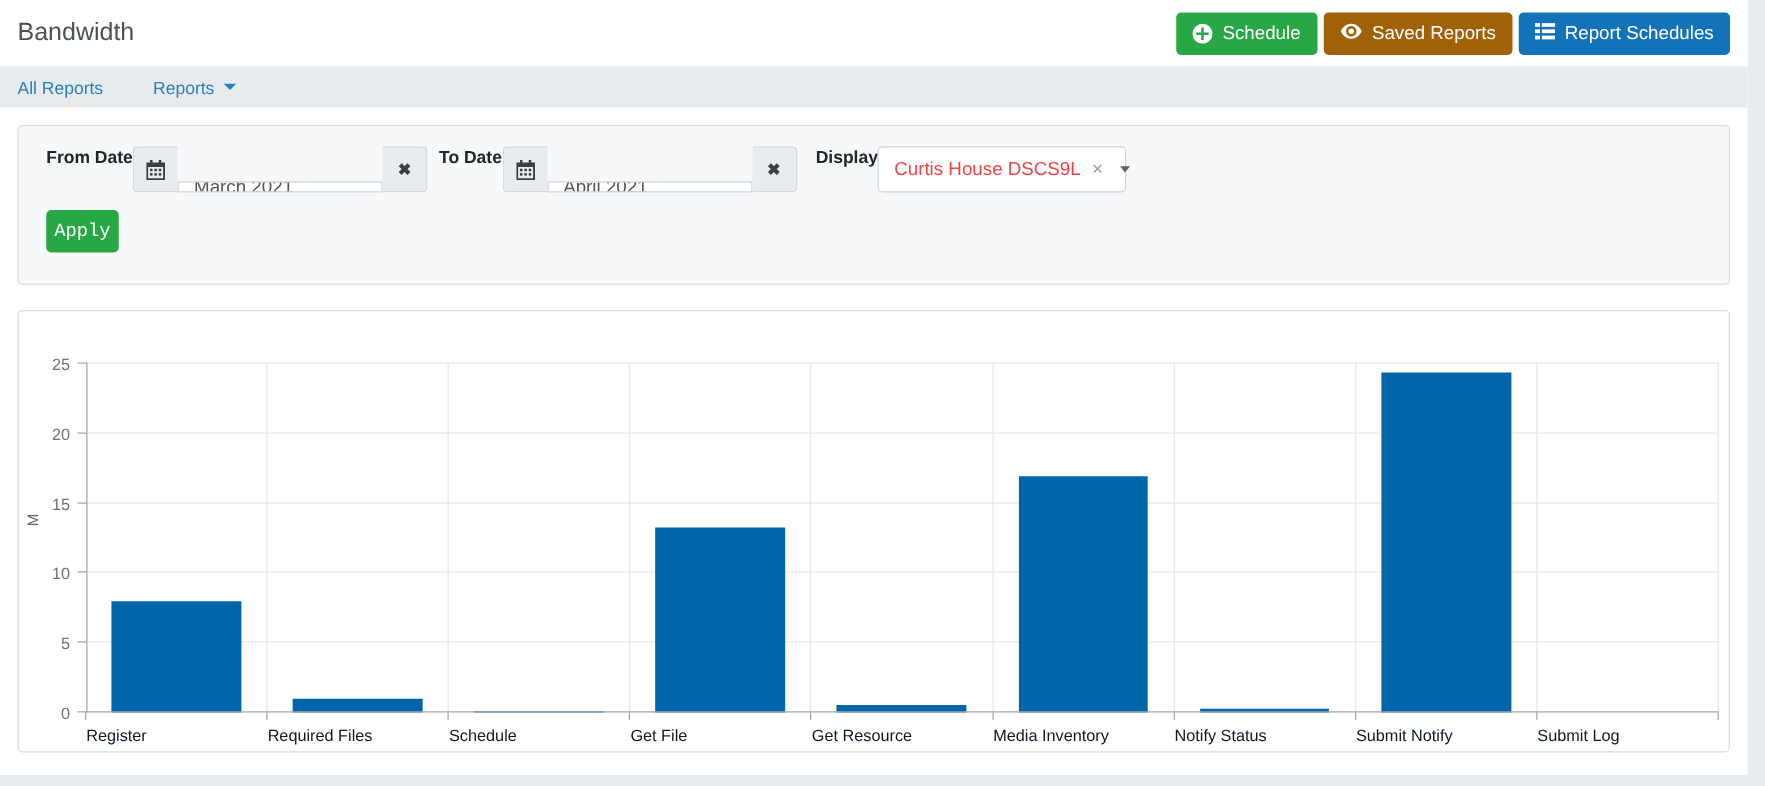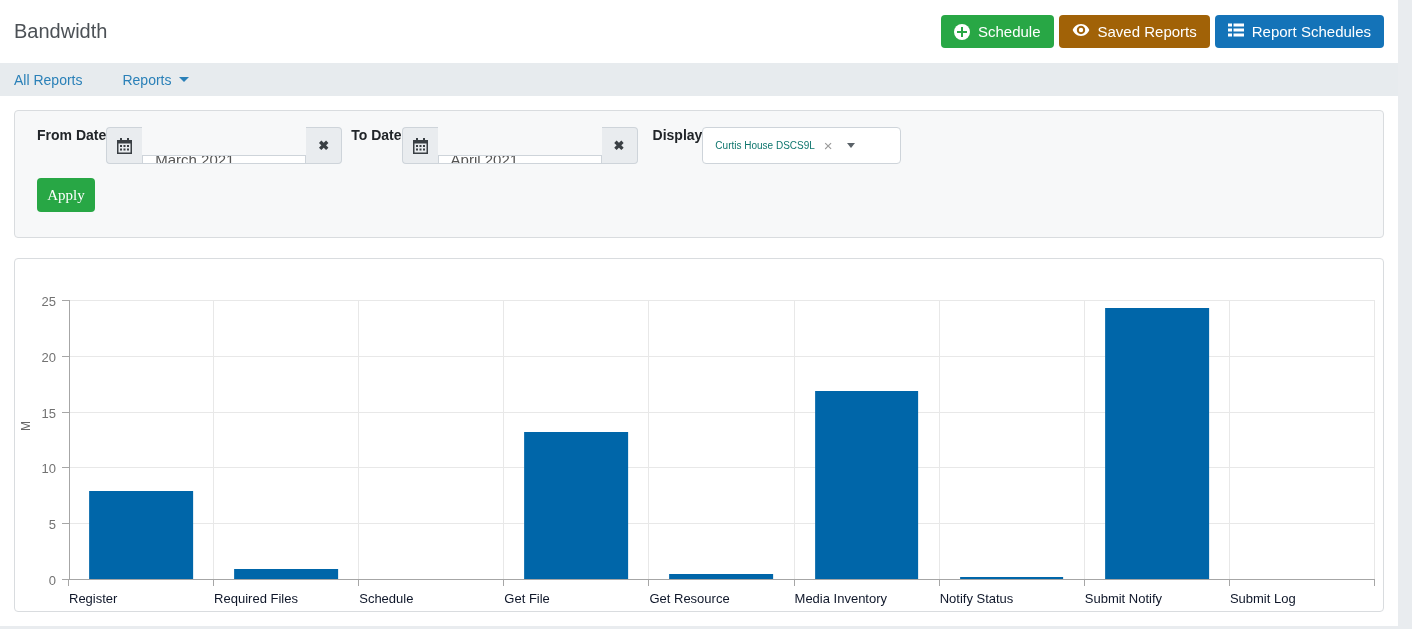--- a/index.html
+++ b/index.html
@@ -1,21 +1,21 @@
 <!DOCTYPE html>
 <html><head>
 <meta charset="utf-8">
 <style>
   * { margin:0; padding:0; box-sizing:border-box; }
   html,body { font-family:"Liberation Sans", sans-serif; }
   body { width:1412px; height:629px; overflow:hidden; background:#e9ecef; }
   .page { width:1398px; min-height:620px; background:#fff; }
 
   
-  .header { height:63px; display:flex; align-items:center; justify-content:space-between; padding:0 14px; background:#fff; }
+  .header { height:53px; display:flex; align-items:center; justify-content:space-between; padding:0 14px; background:#fff; }
   .page-title { font-size:20px; color:#4c5156; font-weight:400; }
   .header-buttons { display:flex; gap:5px; }
   .btn { display:inline-flex; align-items:center; gap:8px; border:none; border-radius:4px; color:#fff; font-size:15px; padding:8px 13px; cursor:pointer; font-family:"Liberation Sans",sans-serif; }
   .btn-green { background:#28a745; }
   .btn-teal  { background:#a16207; }
   .btn-blue  { background:#1473b8; }
   .plus-circle { width:16px; height:16px; background:#fff; border-radius:50%; position:relative; display:inline-block; }
   .plus-circle::before, .plus-circle::after { content:""; position:absolute; background:#28a745; }
   .plus-circle::before { left:50%; top:3px; bottom:3px; width:2px; margin-left:-1px; }
   .plus-circle::after  { top:50%; left:3px; right:3px; height:2px; margin-top:-1px; }
@@ -34,24 +34,24 @@
   .filter-row { display:flex; gap:9px; }
   .filter-group { display:flex; flex-direction:row; }
   .filter-label { font-size:14px; font-weight:bold; color:#212529; margin-bottom:7px; }
   .input-group { display:flex; height:37px; }
   .addon { width:36px; display:flex; align-items:center; justify-content:center; background:#e9ecef; border:1px solid #ced4da; color:#3a3f44; }
   .addon-left  { border-radius:4px 0 0 4px; border-right:none; }
   .addon-right { border-radius:0 4px 4px 0; border-left:none; font-weight:bold; font-size:13px; cursor:pointer; }
   .date-input { width:164px; border:1px solid #ced4da; border-radius:0; padding:0 12px; font-size:15px; color:#555; background:#fff; outline:none; font-family:"Liberation Sans",sans-serif;margin-top:28px; }
   .display-group { margin-left:6px; }
   .select2 { width:199px; height:37px; background:#fff; border:1px solid #ced4da; border-radius:4px; display:flex; align-items:center; padding:0 10px 0 12px; cursor:pointer; }
-  .select2-value { font-size:10px; color:#0f766e; flex:0 0 auto; }
+  .select2-value { font-size:15px; color:#ef4444; flex:0 0 auto; }
   .select2-remove { color:#999; font-size:15px; margin-left:9px; cursor:pointer; line-height:1; }
   .select2-caret { width:0; height:0; border-left:4px solid transparent; border-right:4px solid transparent; border-top:5px solid #5a6268; margin-left:14px; }
-  .apply-btn { margin-top:14px; width:58px; height:34px; background:#28a745; color:#fff; border:none; border-radius:4px; font-size:15px; cursor:pointer; font-family:Liberation Serif, serif; }
+  .apply-btn { margin-top:14px; width:58px; height:34px; background:#28a745; color:#fff; border:none; border-radius:4px; font-size:15px; cursor:pointer; font-family:Liberation Mono, monospace; }
 
   
   .chart-card { margin-top:20px; background:#fff; border:1px solid #d9dcdf; border-radius:4px; height:354px; position:relative; }
   .ylabel { position:absolute; left:6px; top:160px; transform:rotate(-90deg); font-size:12px; color:#666; }
   .plot { position:absolute; left:54px; top:42px; right:8px; height:279px; }
   .plot .axis-y { position:absolute; left:0; top:-1px; bottom:0; width:1px; background:#a6a6a6; }
   .plot .axis-x { position:absolute; left:-1px; right:0; bottom:0; height:1px; background:#a6a6a6; }
   .hline { position:absolute; left:0; right:0; height:1px; background:#e8e8e8; }
   .ytick { position:absolute; left:-7px; width:7px; height:1px; background:#a6a6a6; }
   .ytick-label { position:absolute; left:-47px; width:34px; text-align:right; font-size:13px; color:#727272; }

